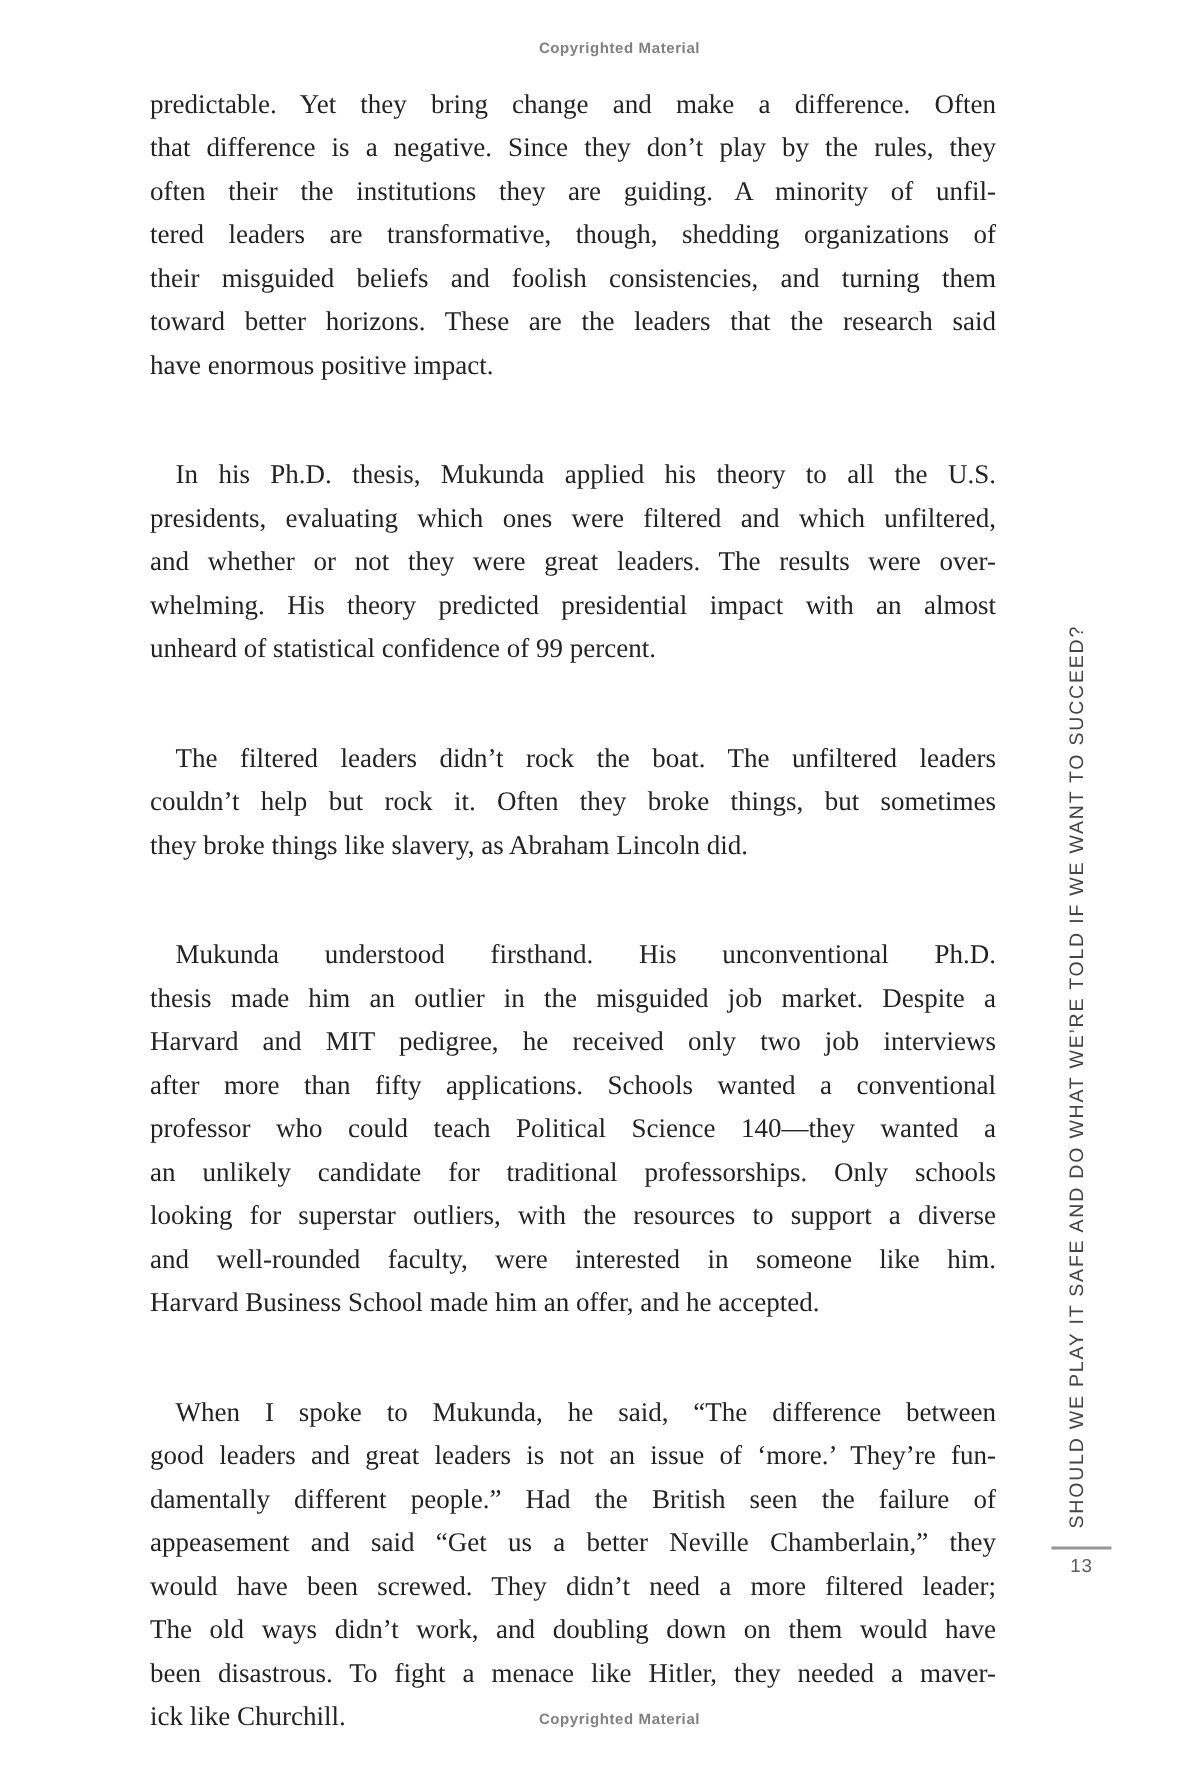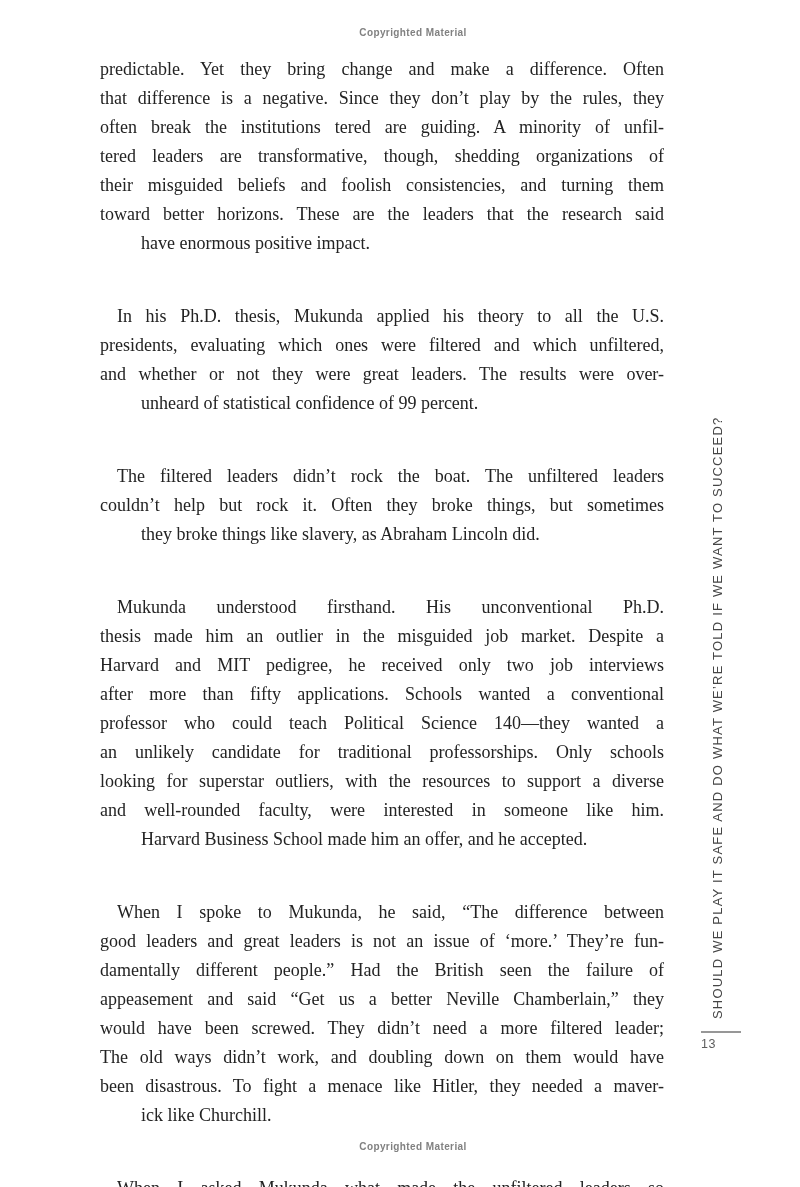--- a/index.html
+++ b/index.html
@@ -34,21 +34,21 @@
   }
   .line {
     height: 29px;
     line-height: 29px;
     overflow: hidden;
     text-align: justify;
     text-align-last: justify;
     white-space: normal;
   }
   .line.indent { text-indent: 17px; margin-top: 44px; }
-  .line.endline { text-align-last: left; margin-left: 41px; }
+  .line.endline { text-align-last: left; }
   .line em { font-style: italic; }
   .sidebar-title {
     position: absolute;
     left: 710px;
     top: 1019px;
     transform: rotate(-90deg);
     transform-origin: 0 0;
     white-space: nowrap;
     font-family: "Liberation Sans", sans-serif;
     font-size: 13px;
@@ -61,43 +61,45 @@
     top: 1031px;
     width: 40px;
     height: 2px;
     background: #979797;
   }
   .page-number {
     position: absolute;
     left: 701px;
     top: 1037px;
     width: 40px;
+    text-align: center;
     font-family: "Liberation Sans", sans-serif;
     font-size: 12.5px;
     letter-spacing: 0.5px;
     color: #5d5d5d;
   }
 </style>
 </head>
 <body>
 
 <div class="page">
   <div class="copyright top">Copyrighted Material</div>
 
   <div class="text-block">
       <div class="line">predictable. Yet they bring change and make a difference. Often</div>
       <div class="line">that difference is a negative. Since they don’t play by the rules, they</div>
-      <div class="line">often break the institutions tered are guiding. A minority of unfil-</div>
+      <div class="line">often their the institutions they are guiding. A minority of unfil-</div>
       <div class="line">tered leaders are transformative, though, shedding organizations of</div>
       <div class="line">their misguided beliefs and foolish consistencies, and turning them</div>
       <div class="line">toward better horizons. These are the leaders that the research said</div>
       <div class="line endline">have enormous positive impact.</div>
       <div class="line indent">In his Ph.D. thesis, Mukunda applied his theory to all the U.S.</div>
       <div class="line">presidents, evaluating which ones were filtered and which unfiltered,</div>
       <div class="line">and whether or not they were great leaders. The results were over-</div>
+      <div class="line">whelming. His theory predicted presidential impact with an almost</div>
       <div class="line endline">unheard of statistical confidence of 99 percent.</div>
       <div class="line indent">The filtered leaders didn’t rock the boat. The unfiltered leaders</div>
       <div class="line">couldn’t help but rock it. Often they broke things, but sometimes</div>
       <div class="line endline">they broke things like slavery, as Abraham Lincoln did.</div>
       <div class="line indent">Mukunda understood firsthand. His unconventional Ph.D.</div>
       <div class="line">thesis made him an outlier in the misguided job market. Despite a</div>
       <div class="line">Harvard and MIT pedigree, he received only two job interviews</div>
       <div class="line">after more than fifty applications. Schools wanted a conventional</div>
       <div class="line">professor who could teach Political Science 140—they wanted a</div>
       <div class="line">an unlikely candidate for traditional professorships. Only schools</div>

